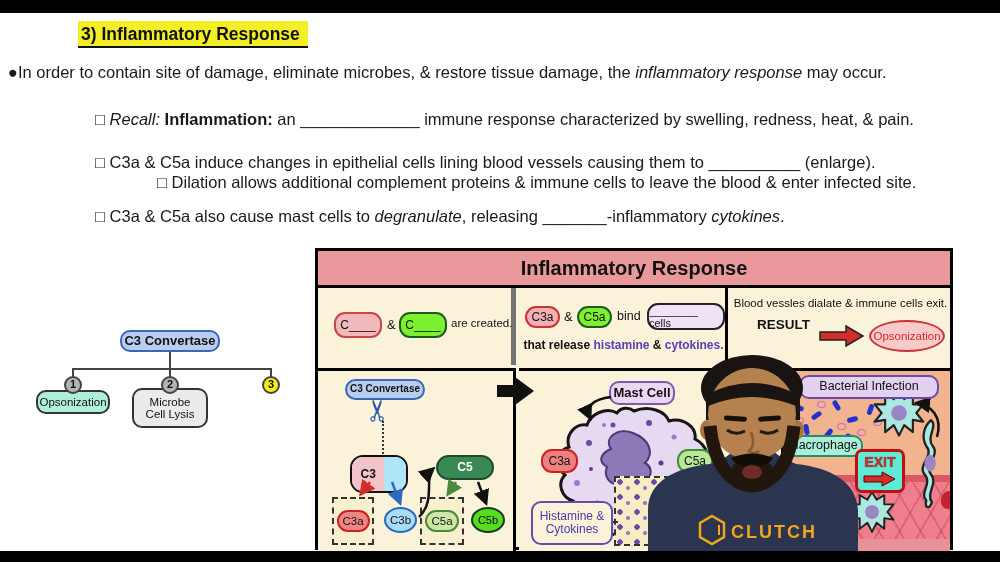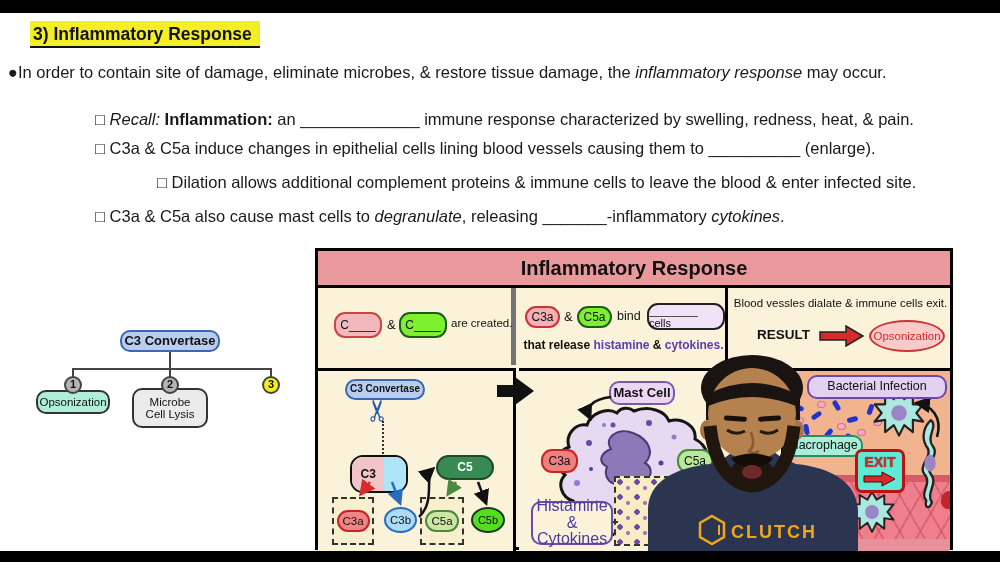--- a/index.html
+++ b/index.html
@@ -22,32 +22,32 @@
 </style>
 </head>
 <body>
 
 <div id="stage">
 
   <div class="abs bar" style="top:0;height:13px;z-index:30;"></div>
   <div class="abs bar" style="top:551px;height:11px;z-index:30;"></div>
 
   <div class="abs" style="left:30px;top:24px;z-index:2;">
-    <span class="bd" style="font-size:17.5px;background:#f3ee25;padding:3px 8px 2px 3px;border-bottom:2px solid #111;color:#111;">3) Inflammatory Response</span>
+    <span class="bd" style="font-size:17.5px;background:#f3ee25;padding:3px 8px 2px 3px;border-bottom:2px solid #111;color:#111;margin-left:48px;">3) Inflammatory Response</span>
   </div>
 
   <div class="abs noteline" style="left:8px;top:63px;">
     <span>●</span><span>In order to contain site of damage, eliminate microbes, &amp; restore tissue damage, the </span><span class="it">inflammatory response</span><span> may occur.</span>
   </div>
 
   <div class="abs noteline" style="left:95px;top:110px;">
     <span>□ </span><span class="it">Recall: </span><span class="bd">Inflammation: </span><span>an </span><span>_____________</span><span> immune response characterized by swelling, redness, heat, &amp; pain.</span>
   </div>
 
-  <div class="abs noteline" style="left:95px;top:139px;">
+  <div class="abs noteline" style="left:95px;top:153px;">
     <span>□ C3a &amp; C5a induce changes in epithelial cells lining blood vessels causing them to </span><span>__________</span><span> (enlarge).</span>
   </div>
 
   <div class="abs noteline" style="left:157px;top:173px;">
     <span>□ Dilation allows additional complement proteins &amp; immune cells to leave the blood &amp; enter infected site.</span>
   </div>
 
   <div class="abs noteline" style="left:95px;top:207px;">
     <span>□ C3a &amp; C5a also cause mast cells to </span><span class="it">degranulate</span><span>, releasing </span><span>_______</span><span>-inflammatory </span><span class="it">cytokines</span><span>.</span>
   </div>
@@ -91,21 +91,21 @@
       <div class="abs cap" style="left:58px;top:18px;width:35px;height:22px;background:#7df030;border-color:#1e5c1e;font-size:12px;">C5a</div>
       <div class="abs" style="left:98px;top:21px;font-size:12.5px;">bind</div>
       <div class="abs cap" style="left:128px;top:15px;width:78px;height:27px;background:#f2e2f8;border-color:#222;font-weight:normal;font-size:11px;justify-content:flex-end;padding-right:5px;">________ cells</div>
       <div class="abs nw" style="left:0;top:50px;width:209px;text-align:center;font-size:12px;font-weight:bold;">
         <span>that release </span><span class="purple">histamine</span><span> &amp; </span><span class="purple">cytokines</span><span class="purple">.</span>
       </div>
     </div>
 
     <div class="cell" style="left:413px;top:37px;width:219px;height:77px;">
       <div class="abs nw" style="left:0;top:9px;width:219px;text-align:center;font-size:11.5px;">Blood vessles dialate &amp; immune cells exit.</div>
-      <div class="abs bd" style="left:26px;top:39px;font-size:13.5px;">RESULT</div>
+      <div class="abs bd" style="left:26px;top:29px;font-size:13.5px;">RESULT</div>
       <svg class="abs" style="left:88px;top:37px;" width="46" height="22">
         <path d="M1,7 h26 v-6 l17,10 -17,10 v-6 h-26 z" fill="#d42b2b" stroke="#222" stroke-width="1.5"></path>
       </svg>
       <div class="abs cap" style="left:138px;top:32px;width:76px;height:32px;border-radius:50%;background:#f8caca;border-color:#cc3333;color:#d42b2b;font-size:11.5px;">Opsonization</div>
     </div>
 
     <div class="cell" style="left:0;top:117px;width:198px;height:183px;border-top:3px solid #000;border-right:3px solid #000;">
       <div class="abs pill bd" style="left:27px;top:8px;width:80px;height:21px;background:#b9cdee;border-color:#3b68b5;font-size:10px;border-radius:12px;">C3 Convertase</div>
       <div class="abs" style="left:47px;top:22px;font-size:30px;color:#2a5aa8;transform:rotate(270deg);">✂</div>
       <div class="abs" style="left:64px;top:50px;height:56px;border-left:2px dotted #333;"></div>
@@ -182,21 +182,21 @@
 
       <div class="abs cap" style="left:22px;top:78px;width:37px;height:24px;background:#ee8080;border-color:#cc2222;font-size:12px;">C3a</div>
       <div class="abs cap" style="left:158px;top:78px;width:36px;height:24px;background:#b8e89a;border-color:#4a8a3a;font-size:12px;">C5a</div>
 
       <div class="dashbox" style="left:95px;top:105px;width:66px;height:70px;
            background-color:#f8edc2;
            background-image:radial-gradient(circle at 4px 4px,#6a4aa8 2.5px,transparent 3px),radial-gradient(circle at 12px 10px,#9a7ac8 1.8px,transparent 2.3px);
            background-size:17px 15px;"></div>
       <div class="abs" style="left:93px;top:150px;width:6px;height:2px;background:#333;"></div>
 
-      <div class="abs pill" style="left:12px;top:130px;width:82px;height:44px;background:#faf3da;border-color:#6a4aaa;color:#4a3aa8;font-size:16px;flex-direction:column;border-radius:10px;">
+      <div class="abs pill" style="left:12px;top:130px;width:82px;height:44px;background:#faf3da;border-color:#6a4aaa;color:#4a3aa8;font-size:12px;flex-direction:column;border-radius:10px;">
         <span>Histamine &amp;</span>
         <span>Cytokines</span>
       </div>
     </div>
 
     <div class="cell" style="left:469px;top:117px;width:163px;height:183px;border-top:3px solid #000;background:#f2b48e;overflow:hidden;">
 
       <div class="abs" style="left:0;top:104px;width:163px;height:79px;background:#ef7f8d;border-top:7px solid #d95a66;box-sizing:border-box;
            background-image:repeating-linear-gradient(60deg,rgba(190,50,70,0.35) 0 2px,transparent 2px 18px),repeating-linear-gradient(-60deg,rgba(190,50,70,0.35) 0 2px,transparent 2px 18px);"></div>
       <div class="abs" style="left:0;top:168px;width:163px;height:15px;background:#e8919a;"></div>
@@ -225,21 +225,21 @@
       </svg>
       <svg class="abs" style="left:130px;top:42px;" width="28" height="104" viewBox="0 0 30 100">
         <path d="M15,2 C23,8 9,20 17,30 C25,40 7,50 15,60 C23,70 9,80 16,90 C13,98 8,96 10,88 C2,80 17,70 8,60 C0,50 19,40 10,30 C4,20 8,8 15,2 Z" fill="#ace8e0" stroke="#222" stroke-width="2.5" stroke-linejoin="round"></path>
         <ellipse cx="14" cy="48" rx="6" ry="9" fill="#9a86c4"></ellipse>
       </svg>
       <svg class="abs" style="left:100px;top:18px;" width="58" height="52">
         <path d="M50,48 C56,28 44,16 30,14" stroke="#111" stroke-width="2.5" fill="none" marker-end="url(#mBlack)"></path>
       </svg>
       <div class="abs" style="left:154px;top:120px;width:14px;height:18px;background:#c2232f;border-radius:50% 50% 50% 50%;transform:rotate(15deg);"></div>
 
-      <div class="abs pill" style="left:20px;top:4px;width:140px;height:24px;background:#e4d0f0;border-color:#6a4aaa;font-size:12.5px;">Bacterial Infection</div>
+      <div class="abs pill" style="left:12px;top:4px;width:140px;height:24px;background:#e4d0f0;border-color:#6a4aaa;font-size:12.5px;">Bacterial Infection</div>
       <div class="abs pill" style="left:-4px;top:64px;width:80px;height:22px;background:#a8eed8;border-color:#2a8a6a;font-size:12.5px;">Macrophage</div>
 
       <div class="abs" style="left:68px;top:78px;width:50px;height:44px;background:#5eead4;border:3px solid #bb1111;border-radius:7px;box-sizing:border-box;text-align:center;">
         <div class="bd" style="font-size:14px;color:#d42b2b;text-shadow:0 0 1px #500;margin-top:2px;">EXIT</div>
         <svg style="margin:1px auto 0;" width="36" height="16">
           <path d="M2,5 h18 v-4 l13,7 -13,7 v-4 h-18 z" fill="#d42b2b" stroke="#500" stroke-width="1"></path>
         </svg>
       </div>
     </div>
   </div>

